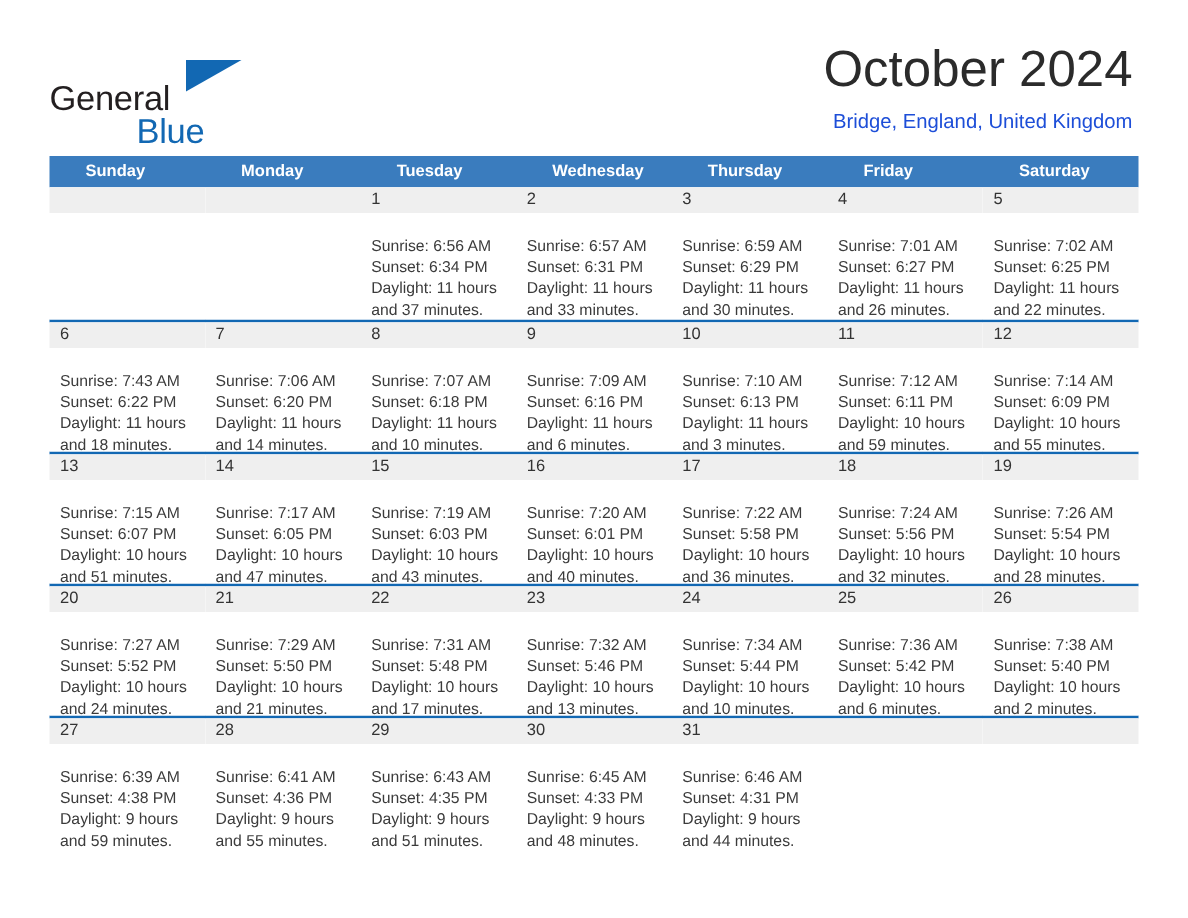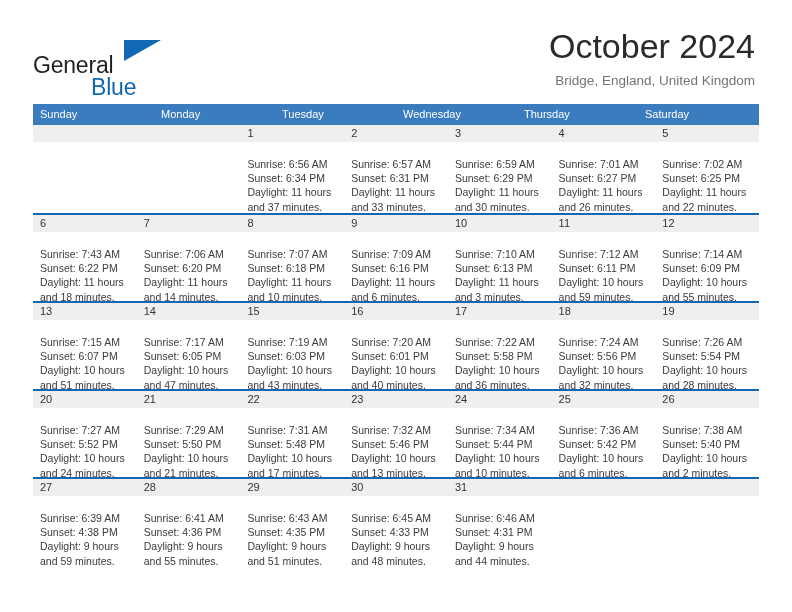--- a/index.html
+++ b/index.html
@@ -71,21 +71,21 @@
   }
   .cal-title {
     font-size: 34px;
     color: #2b2b2b;
     line-height: 32px;
     white-space: nowrap;
     font-weight: normal;
   }
   .cal-subtitle {
     font-size: 13.5px;
-    color: #737373;
+    color: #1d4ed8;
     line-height: 20px;
     margin-top: 9px;
     white-space: nowrap;
   }
 
   
   .calendar {
     position: absolute;
     left: 33px;
     top: 104px;
@@ -94,23 +94,24 @@
   .dow-row {
     display: flex;
     background: #3a7cbe;
     height: 21px;
   }
   .dow {
     flex: 1 1 0;
     color: #ffffff;
     font-size: 11px;
     line-height: 21px;
-    padding-left: 7px;
+    padding-left: 24px;
     box-sizing: border-box;
     white-space: nowrap;
+    font-weight: bold;
   }
 
   .week {
     display: flex;
     border-top: 2px solid #1268b3;
     background: #ffffff;
     height: 88px;
     box-sizing: border-box;
   }
   .week.first {
@@ -166,20 +167,21 @@
   </div>
 
   <div class="calendar">
 
     <div class="dow-row">
       <div class="dow">Sunday</div>
       <div class="dow">Monday</div>
       <div class="dow">Tuesday</div>
       <div class="dow">Wednesday</div>
       <div class="dow">Thursday</div>
+      <div class="dow">Friday</div>
       <div class="dow">Saturday</div>
     </div>
 
     <div class="week first">
       <div class="cell empty">
         <div class="cell-num"></div>
         <div class="cell-body">
           <div></div>
           <div></div>
           <div></div>

